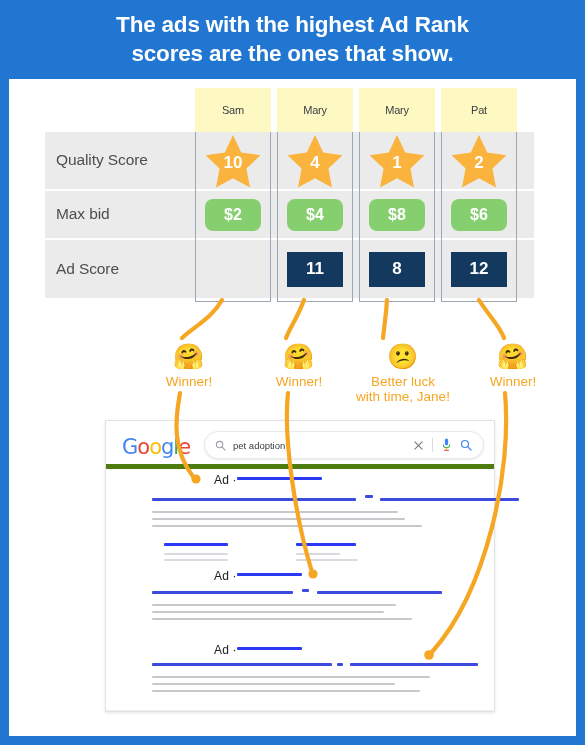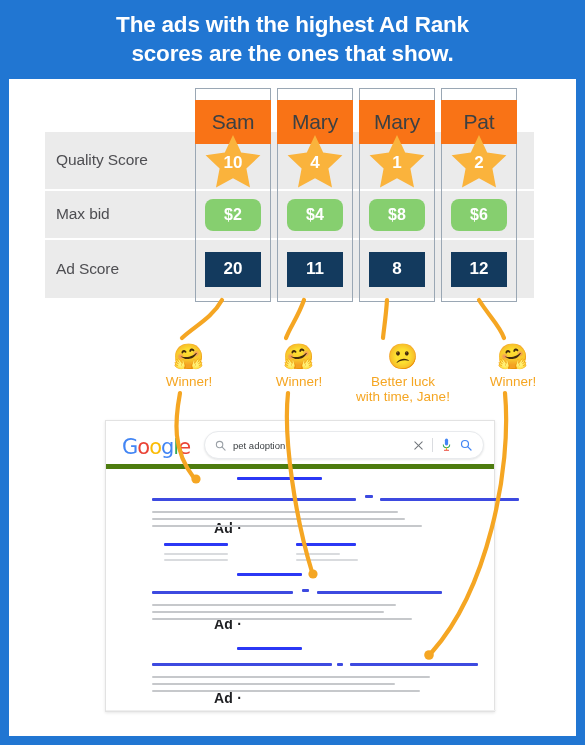--- a/index.html
+++ b/index.html
@@ -64,24 +64,24 @@
     position: absolute; top: 0; width: 76px; height: 214px;
     border: 1px solid #9aa7b4;
     background: transparent;
   }
   .pcol.c0 { left: 159px; }
   .pcol.c1 { left: 241px; }
   .pcol.c2 { left: 323px; }
   .pcol.c3 { left: 405px; }
 
   .pname {
-    position: absolute; top: 12px; width: 76px; height: 44px;
-    display: flex; align-items: center; justify-content: center;
-    color: #3c4043; font-size: 21px; letter-spacing: -0.2px;
-    background: #f97316;
+    position: absolute; top: 0; width: 76px; height: 44px;
+    display: flex; align-items: center; justify-content: center;
+    color: #3c4043; font-size: 11px; letter-spacing: -0.2px;
+    background: #fef9c3;
   }
   .pname.c0 { left: 159px; }
   .pname.c1 { left: 241px; }
   .pname.c2 { left: 323px; }
   .pname.c3 { left: 405px; }
 
   
   .starwrap {
     position: absolute; width: 76px; height: 57px; top: 44px;
     display: flex; align-items: center; justify-content: center;
@@ -198,23 +198,22 @@
   .divider { width: 1px; height: 14px; background: #dadce0; }
 
   
   .ad { position: absolute; left: 0; width: 390px; }
   .ad0 { top: 52px; }
   .ad1 { top: 148px; }
   .ad2 { top: 222px; }
 
   .adlabel {
     position: absolute; left: 108px; top: 0;
-    color: #202124; font-size: 14px; font-weight: bold;
+    color: #202124; font-size: 12px; font-weight: normal;
     letter-spacing: 0.2px;
-    margin-top: 47px;
   }
   .bar {
     position: absolute; height: 3px; border-radius: 1px;
   }
   .blue  { background: #2b38f5; }
   .blue2 { background: #3d4ae0; }
   .gray  { background: #c6c8cb; }
   .gray2 { background: #d9dbde; }
 
   .sep {
@@ -293,23 +292,20 @@
     <div class="bidwrap c1">
       <div class="bid">$4</div>
     </div>
     <div class="bidwrap c2">
       <div class="bid">$8</div>
     </div>
     <div class="bidwrap c3">
       <div class="bid">$6</div>
     </div>
 
-    <div class="rankwrap c0">
-      <div class="rank">20</div>
-    </div>
     <div class="rankwrap c1">
       <div class="rank">11</div>
     </div>
     <div class="rankwrap c2">
       <div class="rank">8</div>
     </div>
     <div class="rankwrap c3">
       <div class="rank">12</div>
     </div>
   </div>

